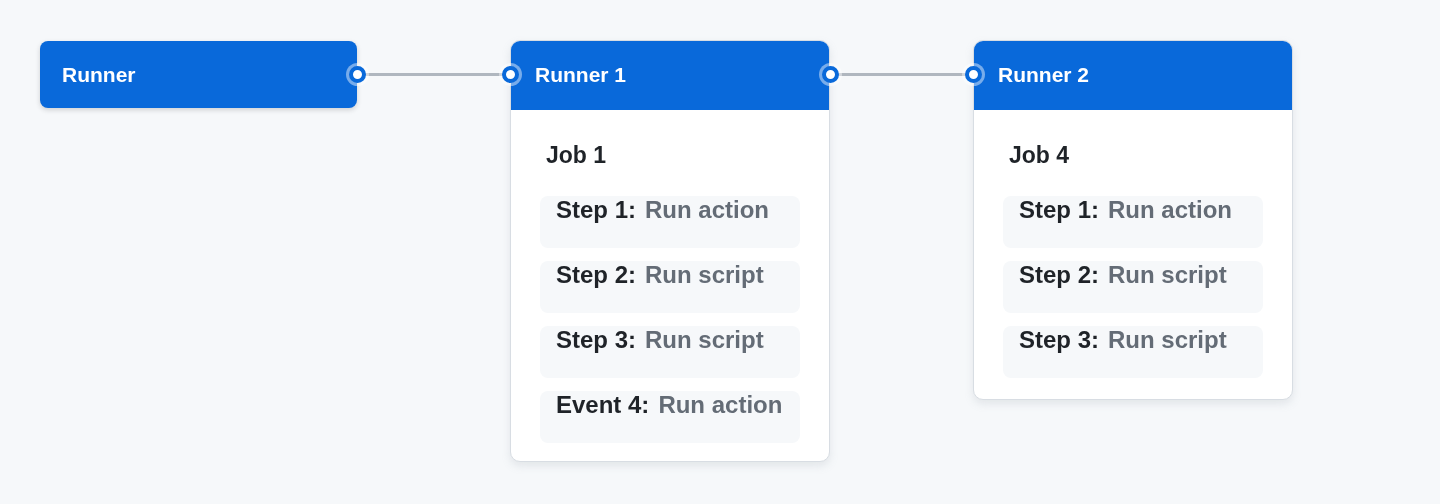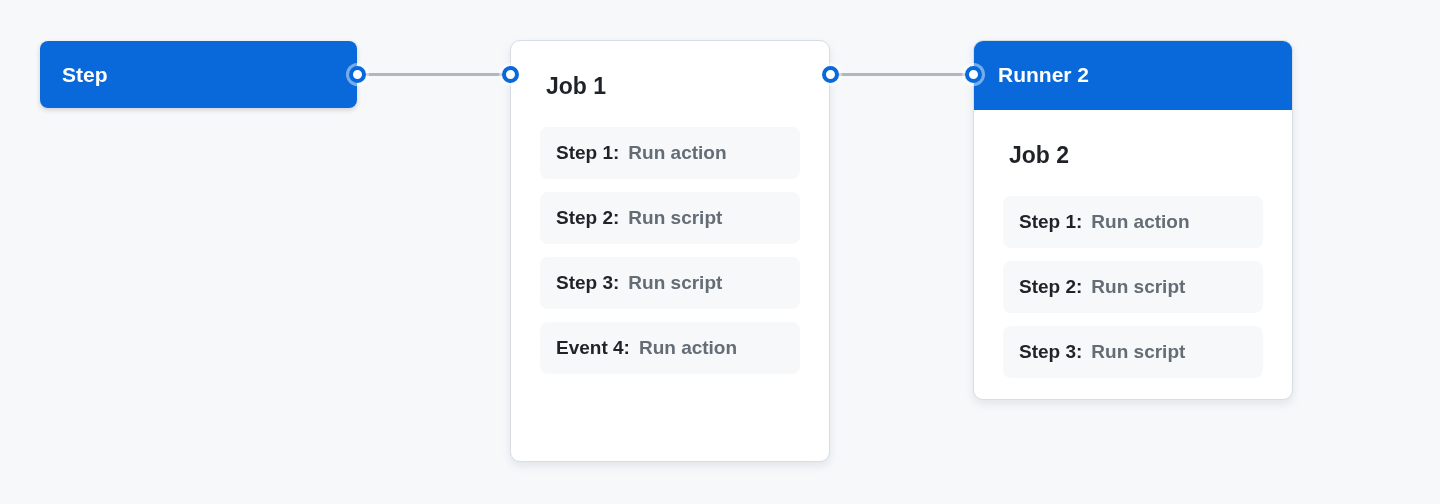--- a/index.html
+++ b/index.html
@@ -72,24 +72,23 @@
     color: #1f2328;
     margin: 0 0 26px 6px;
     line-height: 1.2;
   }
   .step-row {
     height: 52px;
     background: #f6f8fa;
     border-radius: 8px;
     margin-bottom: 13px;
     display: flex;
-    align-items: center;
     padding-left: 16px;
     box-sizing: border-box;
-    font-size: 19px;
+    font-size: 24px;
   }
   .step-label {
     color: #1f2328;
     font-weight: 600;
   }
   .step-desc {
     color: #646c76;
     margin-left: 9px;
     font-weight: bold;
   }
@@ -120,32 +119,35 @@
   .dot-2 { left: 502px; }
   .dot-3 { left: 822px; }
   .dot-4 { left: 965px; }
 </style>
 </head>
 <body>
 
 <div class="canvas">
 
   <div class="event-node">
-    <span>Step</span>
+    <span>Runner</span>
   </div>
 
   <div class="connector-line line-1"></div>
   <div class="connector-dot dot-1"></div>
   <div class="connector-dot dot-2"></div>
 
   <div class="connector-line line-2"></div>
   <div class="connector-dot dot-3"></div>
   <div class="connector-dot dot-4"></div>
 
   <div class="runner-card runner-1">
+    <div class="runner-header">
+      <span>Runner 1</span>
+    </div>
     <div class="card-body">
       <div class="job-title">Job 1</div>
       <div class="step-row">
         <span class="step-label">Step 1:</span>
         <span class="step-desc">Run action</span>
       </div>
       <div class="step-row">
         <span class="step-label">Step 2:</span>
         <span class="step-desc">Run script</span>
       </div>
@@ -158,21 +160,21 @@
         <span class="step-desc">Run action</span>
       </div>
     </div>
   </div>
 
   <div class="runner-card runner-2">
     <div class="runner-header">
       <span>Runner 2</span>
     </div>
     <div class="card-body">
-      <div class="job-title">Job 2</div>
+      <div class="job-title">Job 4</div>
       <div class="step-row">
         <span class="step-label">Step 1:</span>
         <span class="step-desc">Run action</span>
       </div>
       <div class="step-row">
         <span class="step-label">Step 2:</span>
         <span class="step-desc">Run script</span>
       </div>
       <div class="step-row">
         <span class="step-label">Step 3:</span>

